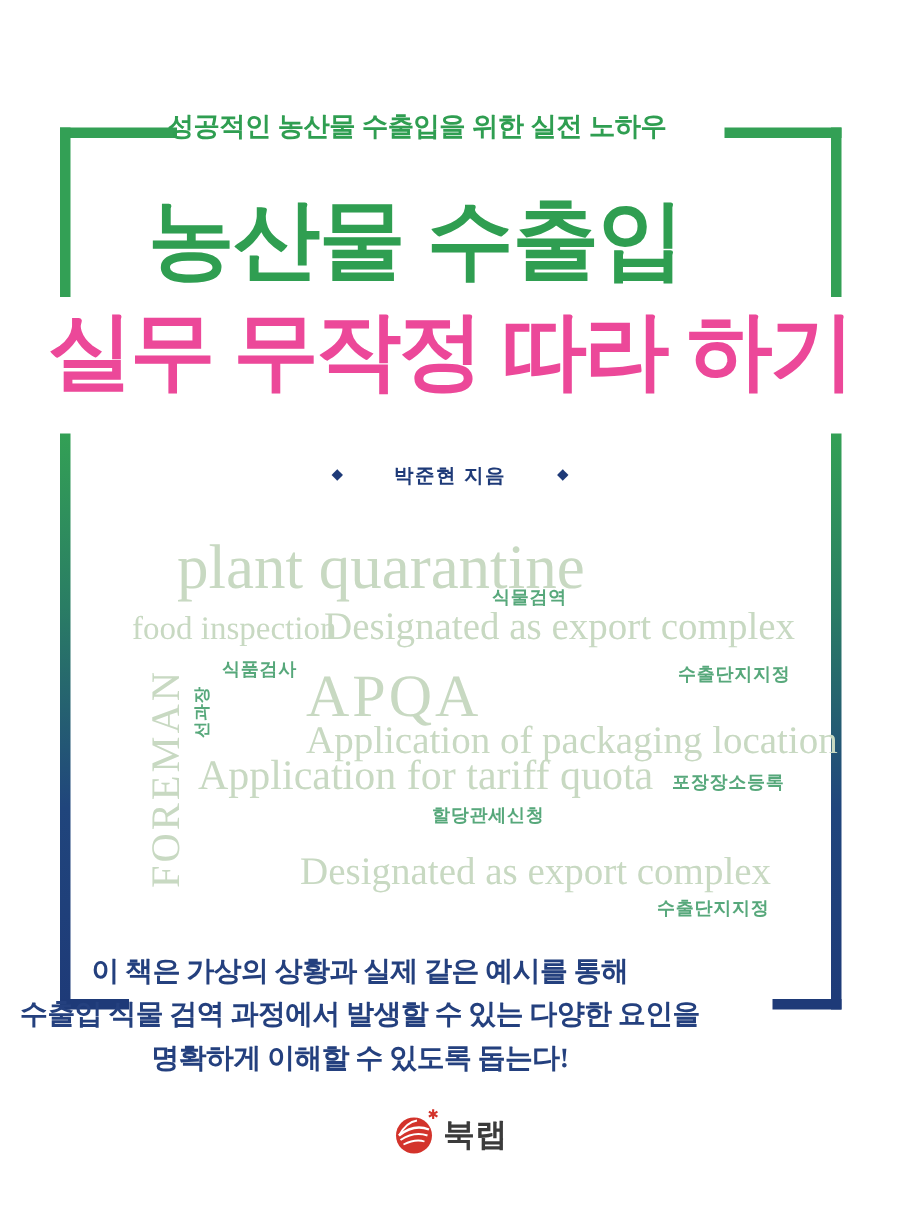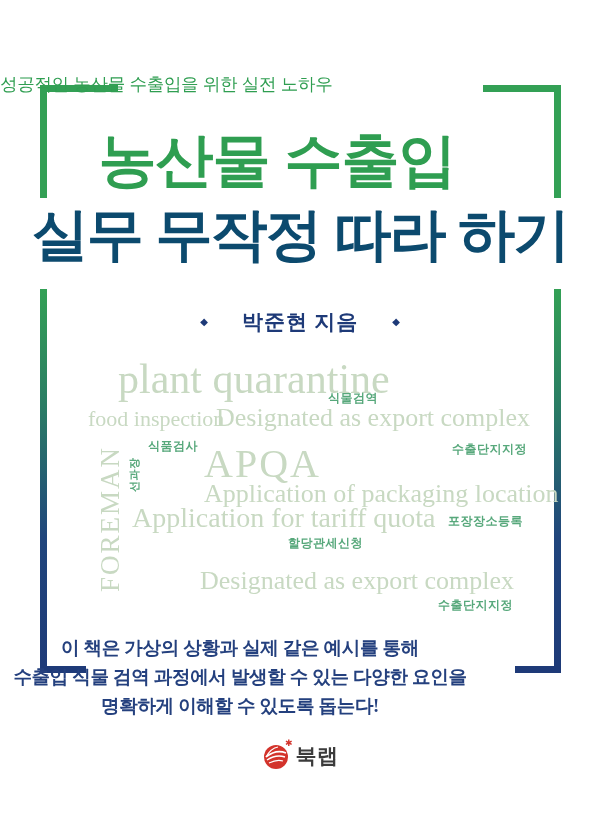--- a/index.html
+++ b/index.html
@@ -20,40 +20,40 @@
   .frame-left-lower{left:40px;top:289px;width:7px;height:384px;
     background:linear-gradient(to bottom,#33a055 0%,#2a7d64 30%,#20457c 65%,#1e3a78 100%);}
   .frame-right-lower{left:554px;top:289px;width:7px;height:384px;
     background:linear-gradient(to bottom,#33a055 0%,#2a7d64 30%,#20457c 65%,#1e3a78 100%);}
   .frame-bottom-left{left:40px;top:666px;width:46px;height:7px;background:#1e3a78;}
   .frame-bottom-right{left:515px;top:666px;width:46px;height:7px;background:#1e3a78;}
 
   
   .tagline{
     position:absolute;left:0;top:72px;width:556px;
-    color:#2f9e51;font-size:17.5px;font-weight:normal;
+    text-align:center;color:#2f9e51;font-size:17.5px;font-weight:bold;
     letter-spacing:-0.3px;
   }
   .title1{
     position:absolute;left:0;top:128px;width:554px;
     text-align:center;color:#2f9e51;font-size:58px;font-weight:800;
     letter-spacing:-1px;line-height:1.1;
   }
   .title2{
     position:absolute;left:0;top:202px;width:600px;
-    text-align:center;color:#0c4a6e;font-size:57px;font-weight:800;
+    text-align:center;color:#ec4899;font-size:57px;font-weight:800;
     letter-spacing:-2px;line-height:1.15;white-space:nowrap;
   }
   .author-row{
     position:absolute;left:0;top:308px;width:600px;
     display:flex;justify-content:center;align-items:center;gap:34px;
     color:#1e3a78;
   }
   .author-row .diamond{font-size:10px;line-height:1;}
-  .author-row .author{font-size:21px;font-weight:bold;letter-spacing:1px;font-family:Liberation Serif, serif;}
+  .author-row .author{font-size:13px;font-weight:bold;letter-spacing:1px;}
 
   
   .wc{position:absolute;white-space:nowrap;}
   .en{font-family:"Liberation Serif","DejaVu Serif",serif;color:#c8d9c2;}
   .ko{color:#57a87b;font-size:12px;font-weight:bold;letter-spacing:0.5px;}
   .w-plant{left:118px;top:355px;font-size:42px;}
   .w-plant-ko{left:328px;top:390px;}
   .w-food{left:88px;top:406px;font-size:22px;}
   .w-designated1{left:216px;top:403px;font-size:26px;}
   .w-food-ko{left:148px;top:438px;}

